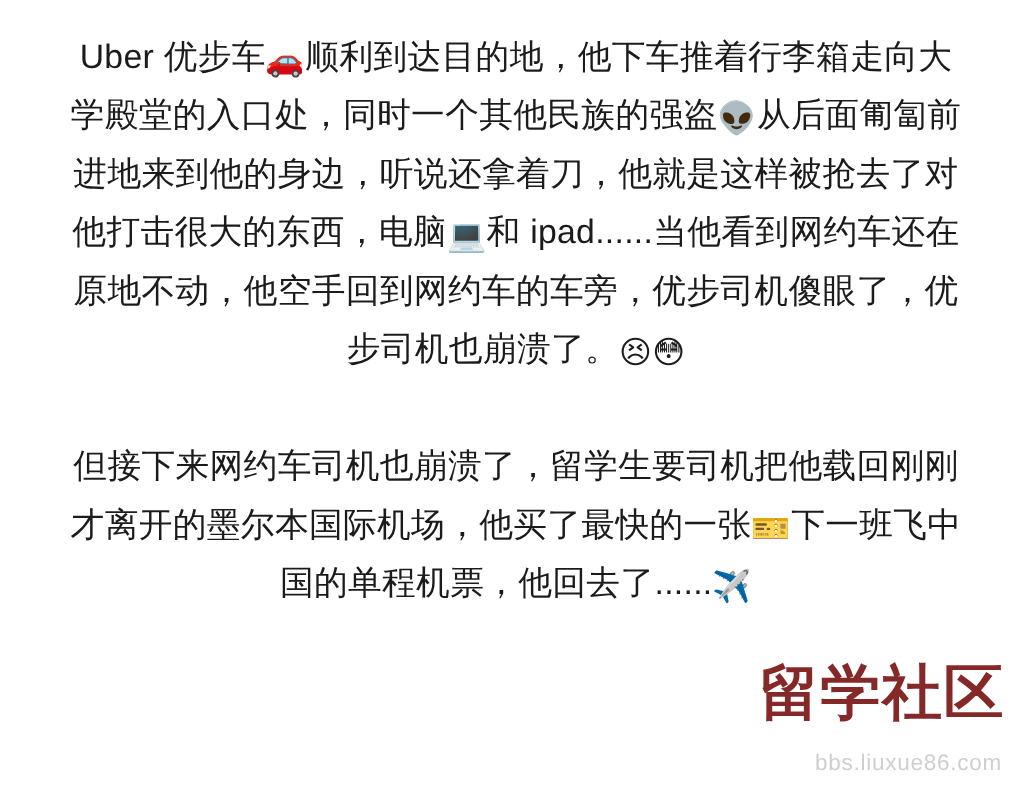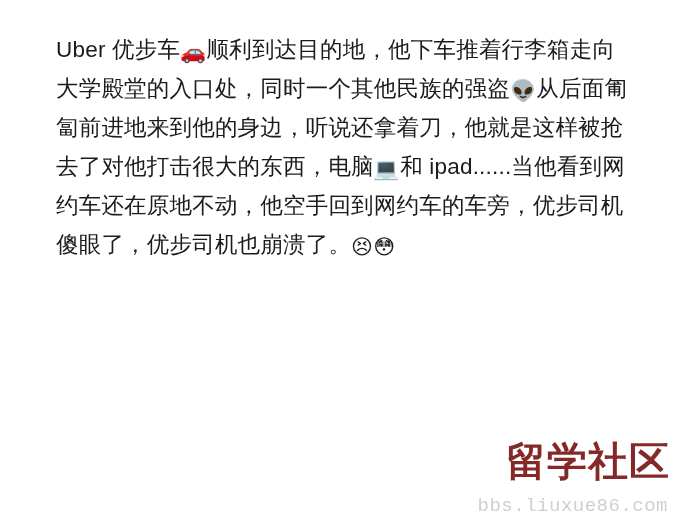--- a/index.html
+++ b/index.html
@@ -25,22 +25,22 @@
     position: absolute;
     left: 44px;
     top: 18px;
     width: 600px;
   }
   .para {
     font-size: 22.5px;
     line-height: 39px;
     color: #1b1b1b;
     letter-spacing: 0.2px;
-    text-align: left;
-    margin: 12px;
+    text-align: center;
+    margin: 0;
     word-break: break-word;
   }
   .para + .para {
     margin-top: 39px;
   }
   .emoji {
     font-family: "DejaVu Sans", sans-serif;
     font-size: 21px;
     line-height: 1;
     display: inline-block;
@@ -56,33 +56,34 @@
     color: #7f1d1d;
     letter-spacing: 1px;
     opacity: 0.95;
     white-space: nowrap;
     user-select: none;
   }
   .watermark-sub {
     position: absolute;
     right: 16px;
     bottom: 10px;
-    font-family: Liberation Mono, monospace;
-    font-size: 19px;
+    font-family: Liberation Sans, sans-serif;
+    font-size: 15px;
     color: #cfcfcf;
     letter-spacing: 0.5px;
     white-space: nowrap;
     user-select: none;
   }
 </style>
 </head>
 <body>
 
 <div class="page">
 
   <div class="article">
     <p class="para"><span>Uber 优步车</span><span class="emoji">🚗</span><span>顺利到达目的地，他下车推着行李箱走向大学殿堂的入口处，同时一个其他民族的强盗</span><span class="emoji">👽</span><span>从后面匍匐前进地来到他的身边，听说还拿着刀，他就是这样被抢去了对他打击很大的东西，电脑</span><span class="emoji">💻</span><span>和 ipad......当他看到网约车还在原地不动，他空手回到网约车的车旁，优步司机傻眼了，优步司机也崩溃了。</span><span class="emoji">😣</span><span class="emoji">😳</span></p>
+    <p class="para"><span>但接下来网约车司机也崩溃了，留学生要司机把他载回刚刚才离开的墨尔本国际机场，他买了最快的一张</span><span class="emoji">🎫</span><span>下一班飞中国的单程机票，他回去了......</span><span class="emoji">✈️</span></p>
   </div>
 
   <div class="watermark-main">留学社区</div>
   <div class="watermark-sub">bbs.liuxue86.com</div>
 
 </div>
 
 </body></html>

